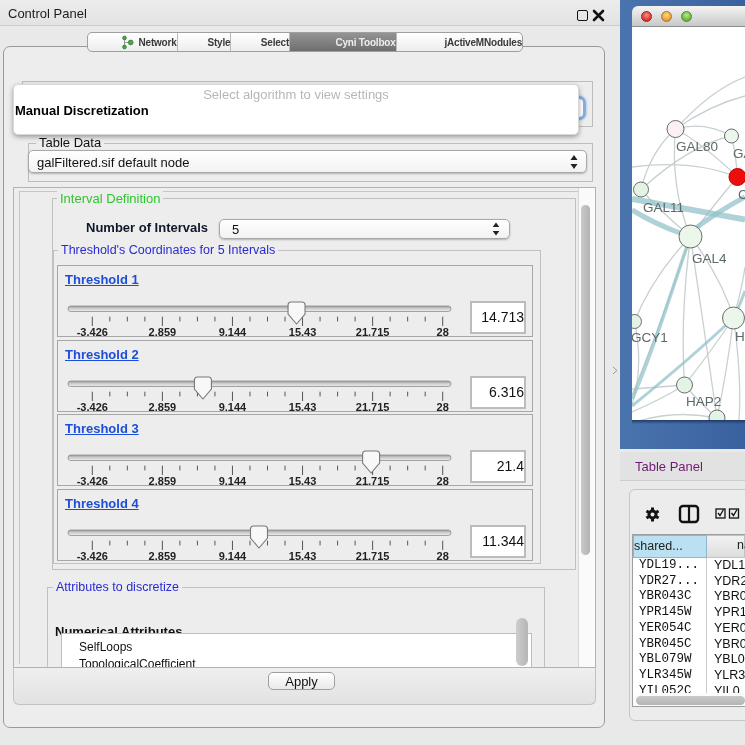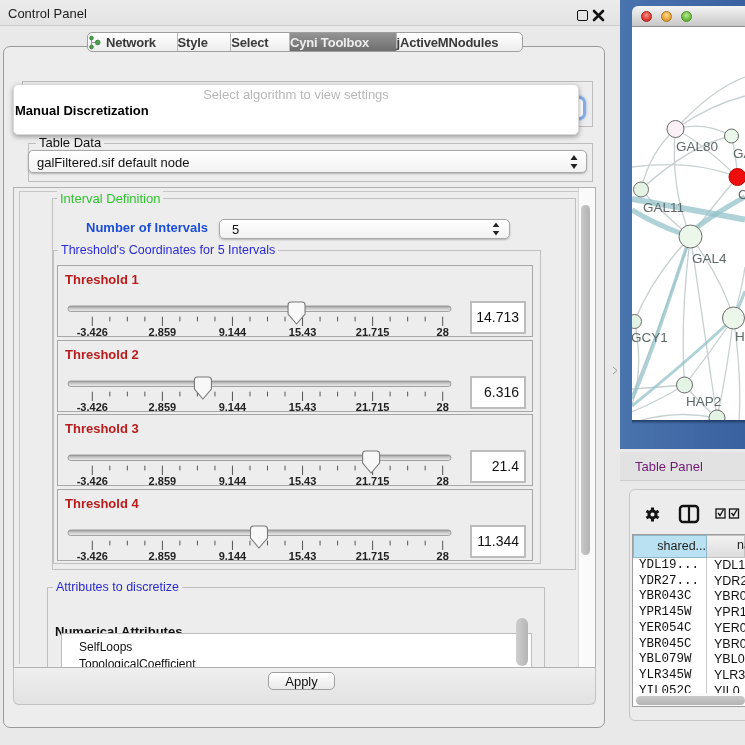--- a/index.html
+++ b/index.html
@@ -2,29 +2,29 @@
 <html><head>
 <meta charset="utf-8">
 <style>
 * { margin:0; padding:0; box-sizing:border-box; }
 html,body { width:745px; height:745px; overflow:hidden; background:#e9e9e9;
   font-family:"Liberation Sans", sans-serif; -webkit-font-smoothing:antialiased; }
 .abs { position:absolute; }
 #stage { position:relative; width:745px; height:745px;border-radius:23px; }
 .seg { position:absolute; display:flex; border:1px solid #9f9f9f; border-radius:5px;
   background:linear-gradient(#ffffff,#ededed); overflow:hidden; }
-.seg .it { font-size:13px; font-weight:bold; color:#3a3a3a; letter-spacing:-0.2px; display:flex; align-items:center; justify-content:flex-start;
+.seg .it { font-size:10px; font-weight:bold; color:#3a3a3a; letter-spacing:-0.2px; display:flex; align-items:center; justify-content:flex-end;
   border-right:1px solid #b9b9b9; }
 .seg .it:last-child { border-right:none; }
 .seg .sel { background:linear-gradient(#949494,#6e6e6e); color:#ededed; }
 .gb-label { position:absolute; background:#ededed; padding:0 3px; font-size:13px; }
 .thrbox { position:absolute; left:57px; width:476px; height:72px; border:1px solid #a7a7a7; }
-.thrbox .tl { position:absolute; left:7px; top:6px; font-size:13px; font-weight:bold; color:#b91c1c; }
+.thrbox .tl { position:absolute; left:7px; top:6px; font-size:13px; font-weight:bold; color:#1d4ed8;text-decoration:underline; }
 .valbox { position:absolute; left:412px; top:35px; width:56px; height:33px; background:#fff;
-  border:2px solid #bcbcbc; font-size:14px; color:#111; text-align:right; line-height:29px; padding-right:5px; }
+  border:2px solid #bcbcbc; font-size:14px; color:#111; text-align:right; line-height:29px; }
 </style>
 </head>
 <body>
 <div id="stage">
 
 <div class="abs" style="left:0;top:0;width:620px;height:26px;background:linear-gradient(#ececec,#e3e3e3);border-bottom:1px solid #cccccc;"></div>
 <div class="abs" style="left:8px;top:6px;font-size:13px;color:#1c1c1c;">Control Panel</div>
 <div class="abs" style="left:577px;top:10px;width:11px;height:11px;border:1.6px solid #111;border-radius:2px;"></div>
 <svg class="abs" style="left:591px;top:8px;" width="15" height="15" viewBox="0 0 15 15">
   <path d="M3,3 L12,12 M12,3 L3,12" stroke="#111" stroke-width="2.6" stroke-linecap="round"></path>
@@ -70,21 +70,21 @@
 
 <div class="abs" style="left:13px;top:187px;width:583px;height:481px;border:1px solid #b2b2b2;background:#ededed;"></div>
 <div class="abs" style="left:19px;top:191px;width:561px;height:473px;border:1px solid #c6c6c6;border-bottom:none;"></div>
 
 <div class="abs" style="left:578px;top:188px;width:17px;height:479px;background:#fafafa;border-left:1px solid #d6d6d6;"></div>
 <div class="abs" style="left:581px;top:205px;width:9px;height:350px;background:linear-gradient(90deg,#c9c9c9,#b3b3b3);border-radius:5px;"></div>
 
 <div class="abs" style="left:52px;top:198px;width:524px;height:372px;border:1px solid #c0c0c0;"></div>
 <div class="gb-label" style="left:57px;top:191px;color:#31c431;">Interval Definition</div>
 
-<div class="abs" style="left:86px;top:220px;font-size:13px;font-weight:bold;color:#1d4ed8;">Number of Intervals</div>
+<div class="abs" style="left:86px;top:220px;font-size:13px;font-weight:bold;color:#0f172a;">Number of Intervals</div>
 <div class="abs" style="left:219px;top:219px;width:291px;height:20px;background:linear-gradient(#ffffff,#f2f2f2);border:1px solid #a8a8a8;border-radius:5px;box-shadow:0 1px 2px rgba(0,0,0,0.25);"></div>
 <div class="abs" style="left:232px;top:222px;font-size:13px;color:#111;">5</div>
 <svg class="abs" style="left:490px;top:221px;" width="12" height="16" viewBox="0 0 12 16">
   <path d="M6,1.5 L9.3,6 L2.7,6 Z" fill="#222"></path>
       <path d="M6,14.5 L9.3,10 L2.7,10 Z" fill="#222"></path>
 </svg>
 
 <div class="abs" style="left:53px;top:250px;width:488px;height:314px;border:1px solid #c0c0c0;"></div>
 <div class="gb-label" style="left:58px;top:243px;color:#2a2ad4;font-size:12.5px;">Threshold's Coordinates for 5 Intervals</div>
 
@@ -363,21 +363,21 @@
   <line x1="11" y1="2" x2="11" y2="18" stroke="#111" stroke-width="2.2"></line>
 </svg>
 
 <svg class="abs" style="left:715px;top:508px;" width="26" height="11" viewBox="0 0 26 11">
   <rect x="1" y="1" width="9" height="9" fill="none" stroke="#111" stroke-width="1.3"></rect>
   <path d="M3,5 L5,7.5 L8.5,1.5" stroke="#111" stroke-width="1.3" fill="none"></path>
   <rect x="14.5" y="1" width="9" height="9" fill="none" stroke="#111" stroke-width="1.3"></rect>
   <path d="M16.5,5 L18.5,7.5 L22,1.5" stroke="#111" stroke-width="1.3" fill="none"></path>
 </svg>
 
-<div class="abs" style="left:633px;top:535px;width:74px;height:23px;background:#b9e1f1;border:1px solid #8fb7c9;text-align:right;font-size:12.5px;color:#222;line-height:21px;">shared...</div>
+<div class="abs" style="left:633px;top:535px;width:74px;height:23px;background:#b9e1f1;border:1px solid #8fb7c9;text-align:left;font-size:12.5px;color:#222;line-height:21px;">shared...</div>
 <div class="abs" style="left:707px;top:535px;width:38px;height:23px;background:linear-gradient(#f2f2f2,#dddddd);border:1px solid #c2c2c2;border-left:none;"></div>
 <div class="abs" style="left:737px;top:538px;font-size:12.5px;color:#222;">na</div>
 
 <div class="abs" style="left:633px;top:558px;width:112px;height:136px;background:#fff;overflow:hidden;font-size:12.5px;color:#111;">
   <div style="position:absolute;left:6px;top:0;line-height:15.7px;font-family:Liberation Mono, monospace;">YDL19...<br>YDR27...<br>YBR043C<br>YPR145W<br>YER054C<br>YBR045C<br>YBL079W<br>YLR345W<br>YIL052C</div>
   <div style="position:absolute;left:81px;top:0;line-height:15.7px;">YDL1<br>YDR2<br>YBR0<br>YPR1<br>YER0<br>YBR0<br>YBL0<br>YLR3<br>YIL0</div>
   <div style="position:absolute;left:73px;top:0;width:1px;height:136px;background:#cccccc;"></div>
 </div>
 
 <div class="abs" style="left:633px;top:693px;width:112px;height:13px;background:#fcfcfc;"></div>

